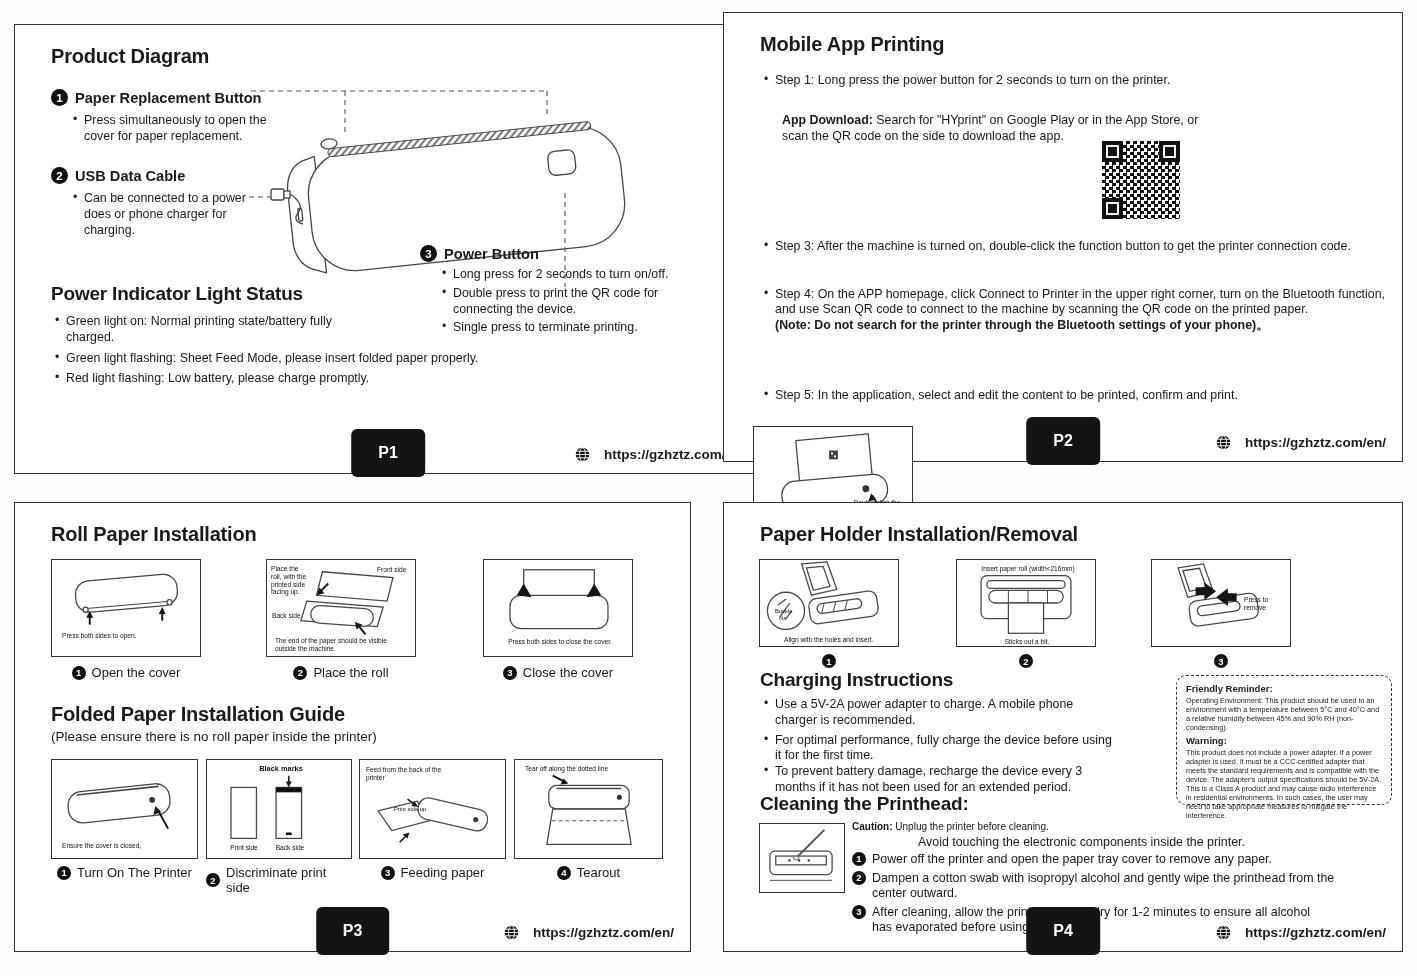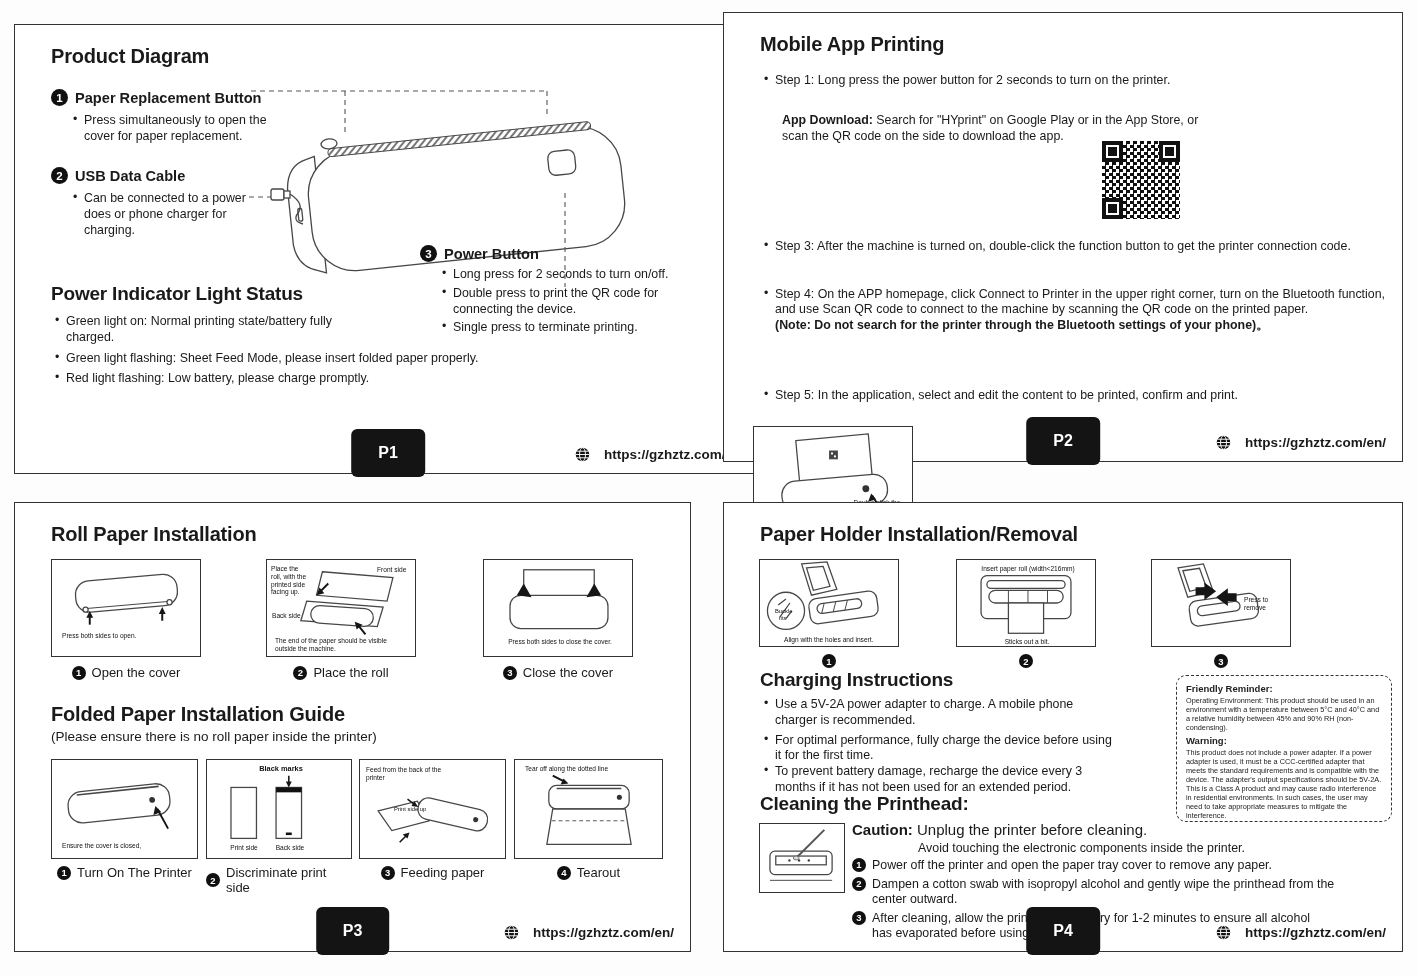--- a/index.html
+++ b/index.html
@@ -461,21 +461,21 @@
     </div>
   </div>
 
   <div class="pos h2" style="left:36px;top:166px">Charging Instructions</div>
   <div class="pos" style="left:40px;top:194px;width:360px">
     <div class="blt" style="max-width:335px">Use a 5V-2A power adapter to charge. A mobile phone charger is recommended.</div>
     <div class="blt" style="margin-top:4px;max-width:342px">For optimal performance, fully charge the device before using it for the first time.</div>
     <div class="blt" style="max-width:345px">To prevent battery damage, recharge the device every 3 months if it has not been used for an extended period.</div>
   </div>
 
-  <div class="rembox" style="left:452px;top:172px;width:216px;height:147px">
+  <div class="rembox" style="left:452px;top:172px;width:216px;height:130px">
     <div class="rt">Friendly Reminder:</div>
     <div>Operating Environment: This product should be used in an environment with a temperature between 5°C and 40°C and a relative humidity between 45% and 90% RH (non-condensing).</div>
     <div class="rt" style="margin-top:3px">Warning:</div>
     <div>This product does not include a power adapter. If a power adapter is used, it must be a CCC-certified adapter that meets the standard requirements and is compatible with the device. The adapter's output specifications should be 5V-2A.</div>
     <div>This is a Class A product and may cause radio interference in residential environments. In such cases, the user may need to take appropriate measures to mitigate the interference.</div>
   </div>
 
   <div class="pos h2" style="left:36px;top:290px">Cleaning the Printhead:</div>
 
   <div class="figbox pos" style="left:35px;top:320px;width:86px;height:70px">
@@ -485,21 +485,21 @@
       <circle cx="30" cy="37.5" r="1.2" fill="#333"></circle>
         <circle cx="40" cy="37.5" r="1.2" fill="#333"></circle>
         <circle cx="50" cy="37.5" r="1.2" fill="#333"></circle>
       <line x1="66" y1="6" x2="38" y2="34" stroke="#555" stroke-width="2"></line>
       <ellipse cx="37" cy="35" rx="3" ry="2" fill="#ddd" stroke="#555" stroke-width=".8"></ellipse>
       <line x1="10" y1="58" x2="74" y2="58" stroke="#474747" stroke-width="1"></line>
     </svg>
   </div>
 
   <div class="pos" style="left:128px;top:318px;width:515px">
-    <div style="font-size:15px">
+    <div style="font-size:10px">
       <span class="bold">Caution:</span>
       <span>Unplug the printer before cleaning.</span>
     </div>
     <div style="font-size:12.4px;margin:3px 0 0 66px">Avoid touching the electronic components inside the printer.</div>
     <div class="crow">
       <span class="nc sm">1</span>
       <span>Power off the printer and open the paper tray cover to remove any paper.</span>
     </div>
     <div class="crow">
       <span class="nc sm">2</span>

